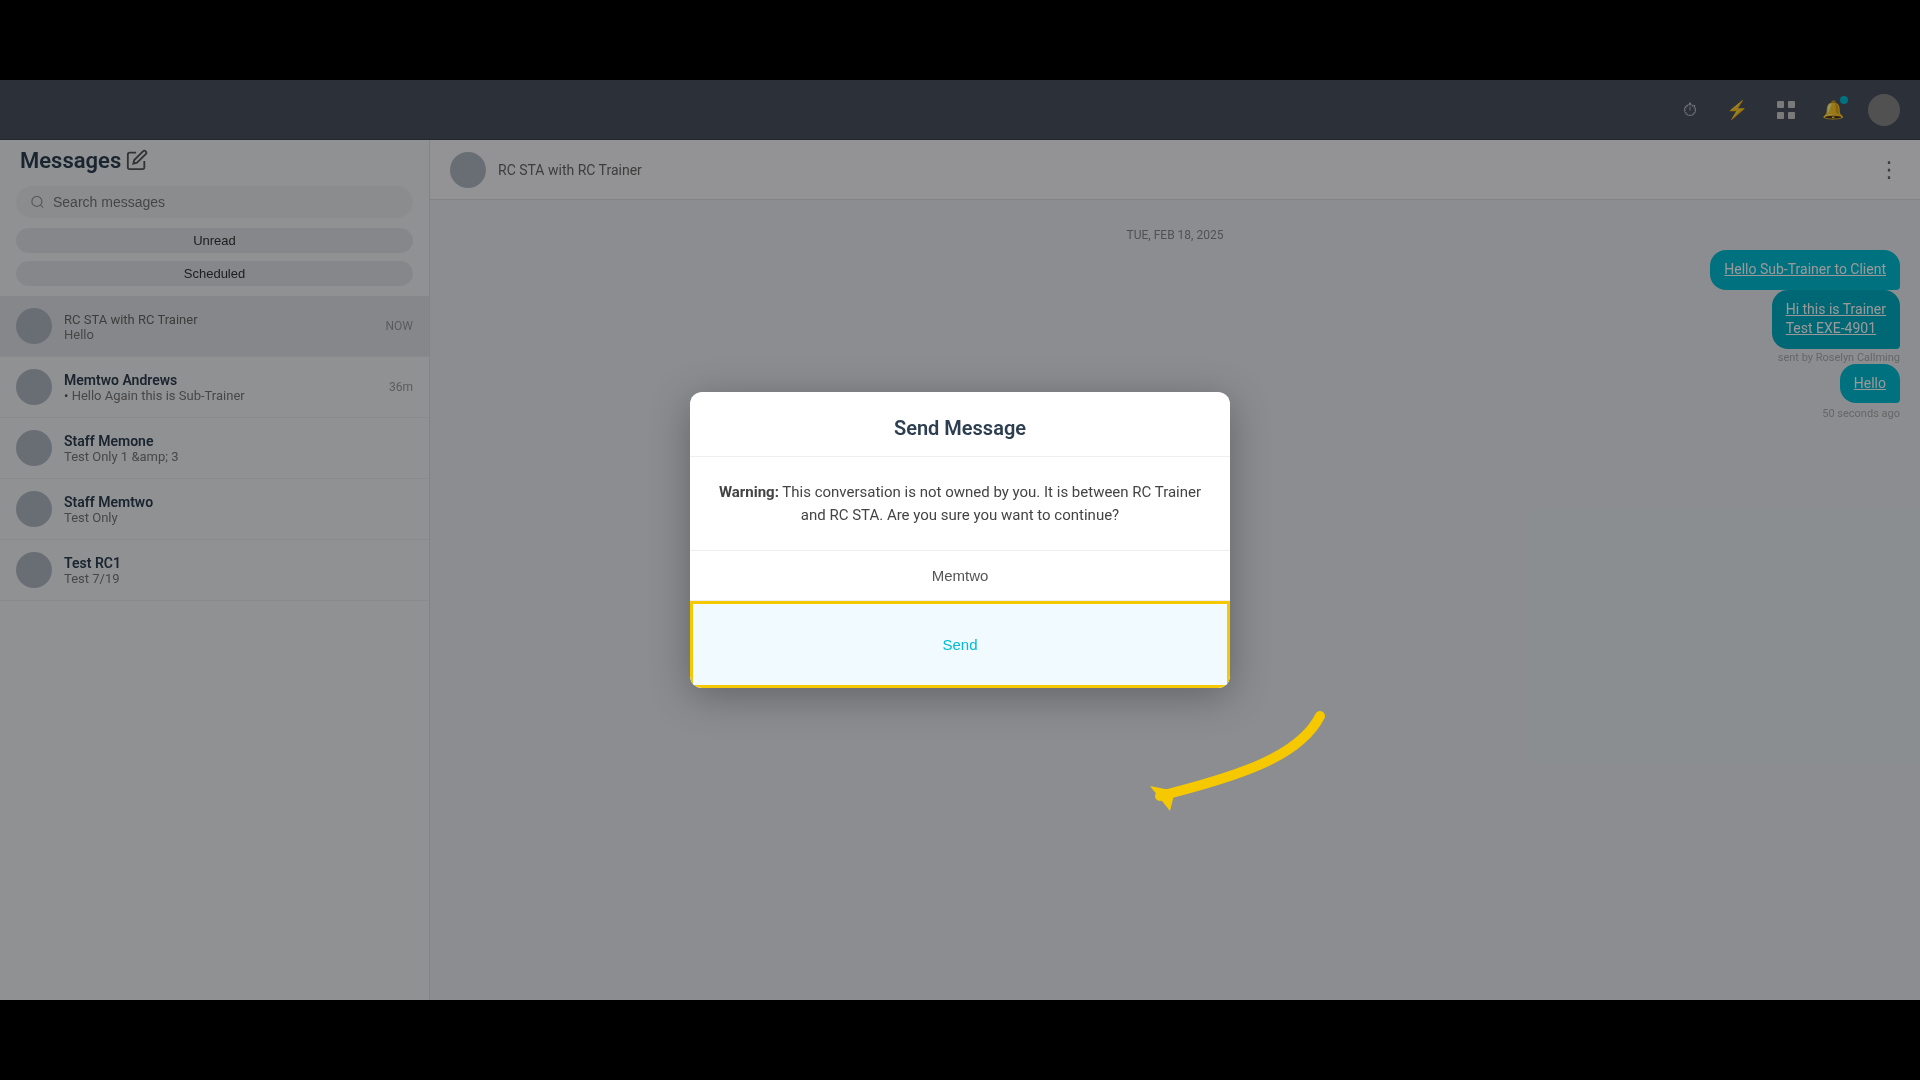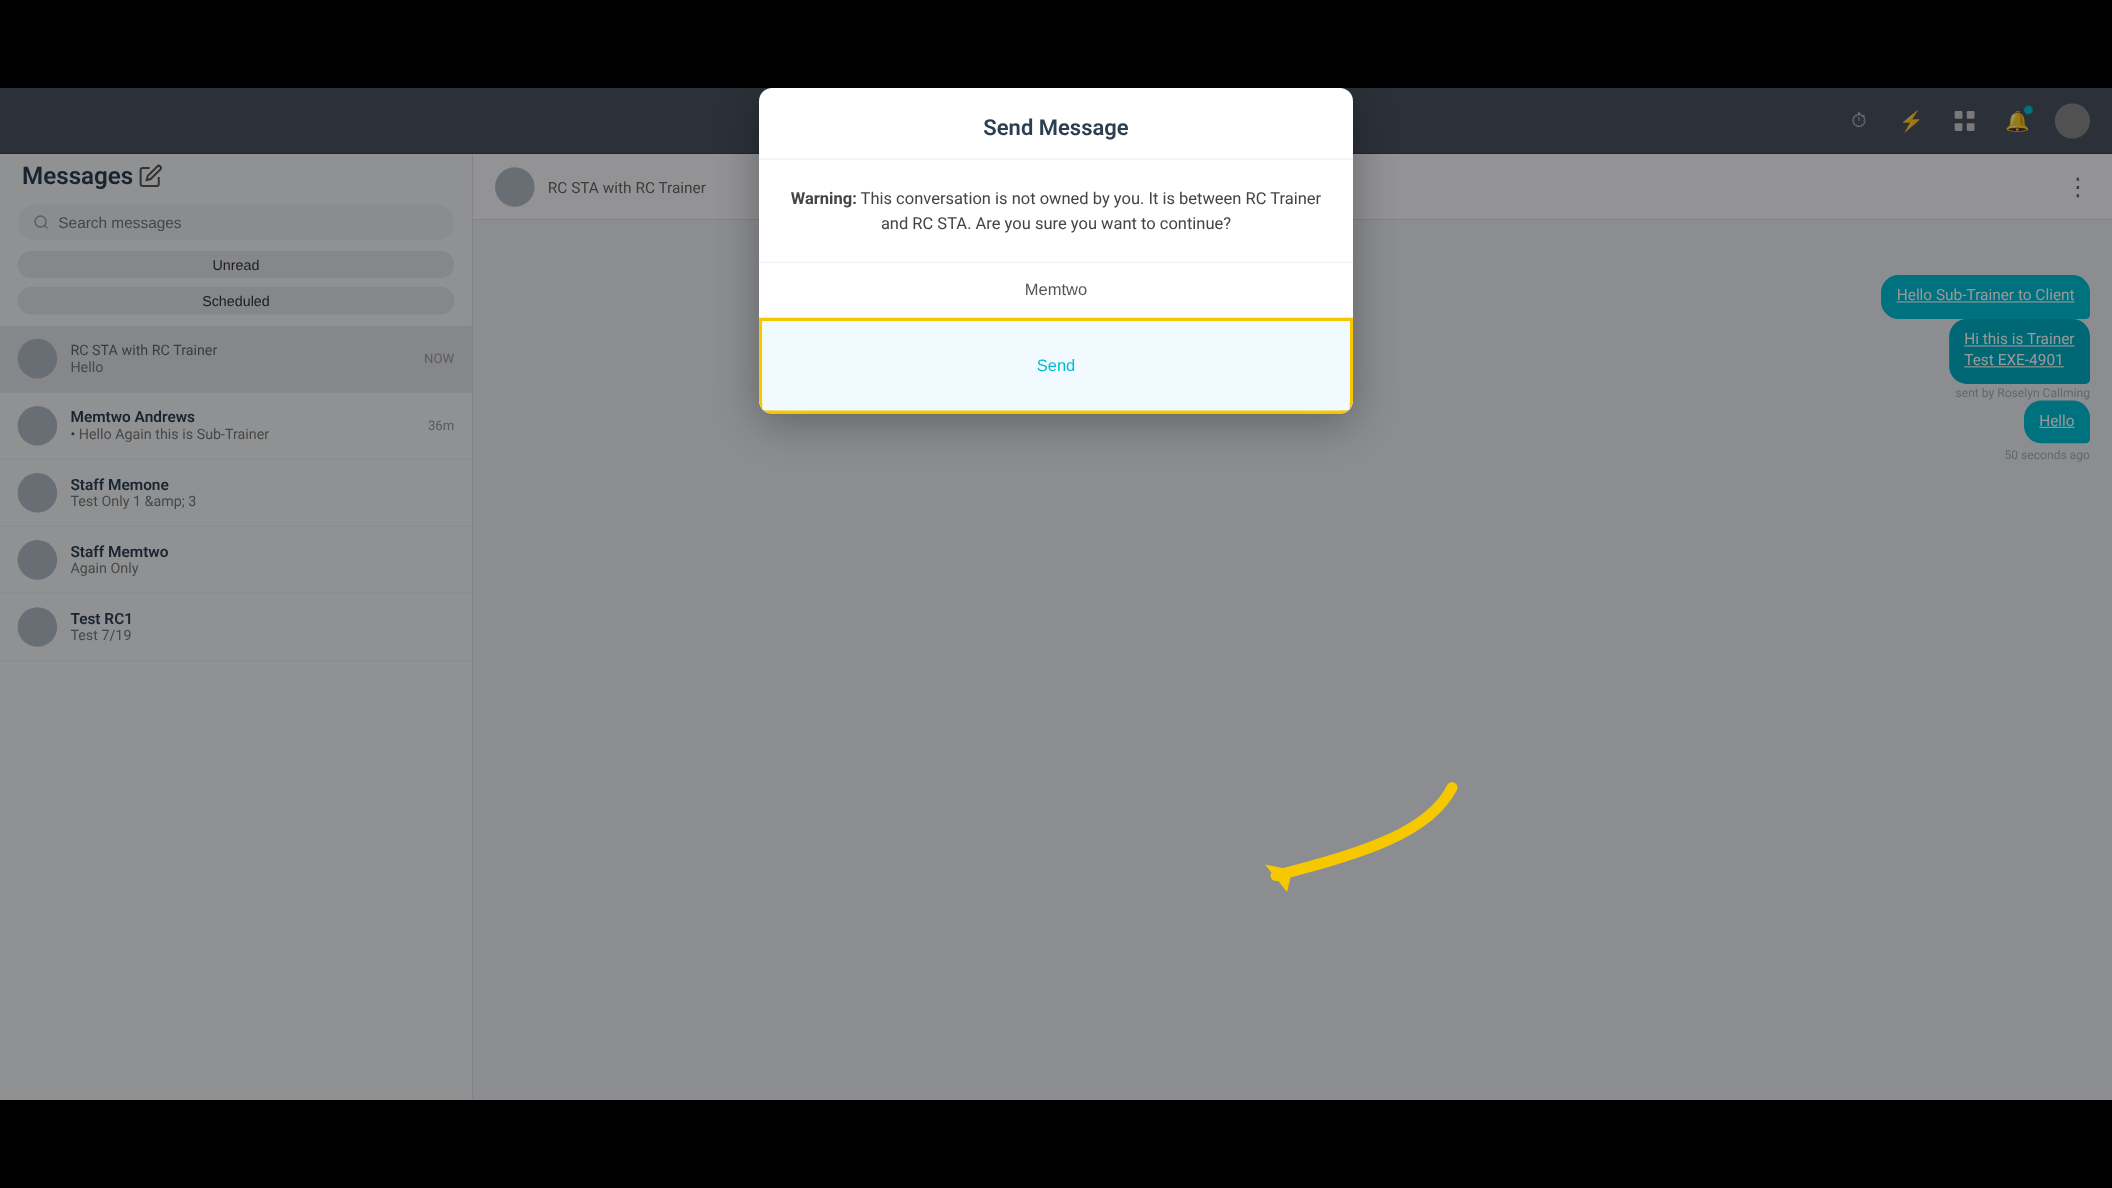--- a/index.html
+++ b/index.html
@@ -304,21 +304,21 @@
 
     
     .modal-overlay {
       position: absolute;
       top: 0;
       left: 0;
       right: 0;
       bottom: 0;
       background: rgba(0,0,0,0.4);
       display: flex;
-      align-items: flex-start;
+      align-items: center;
       justify-content: center;
       z-index: 100;
     }
 
     .modal {
       background: #fff;
       border-radius: 12px;
       width: 540px;
       overflow: hidden;
       box-shadow: 0 8px 40px rgba(0,0,0,0.3);
@@ -472,21 +472,21 @@
             <div class="conv-name">Staff Memone</div>
             <div class="conv-preview">Test Only 1 &amp;amp; 3</div>
           </div>
           <div class="conv-time"></div>
         </div>
 
         <div class="conversation-item">
           <div class="conv-avatar"></div>
           <div class="conv-info">
             <div class="conv-name">Staff Memtwo</div>
-            <div class="conv-preview">Again Only</div>
+            <div class="conv-preview">Test Only</div>
           </div>
           <div class="conv-time"></div>
         </div>
 
         <div class="conversation-item">
           <div class="conv-avatar"></div>
           <div class="conv-info">
             <div class="conv-name">Test RC1</div>
             <div class="conv-preview">Test 7/19</div>
           </div>

